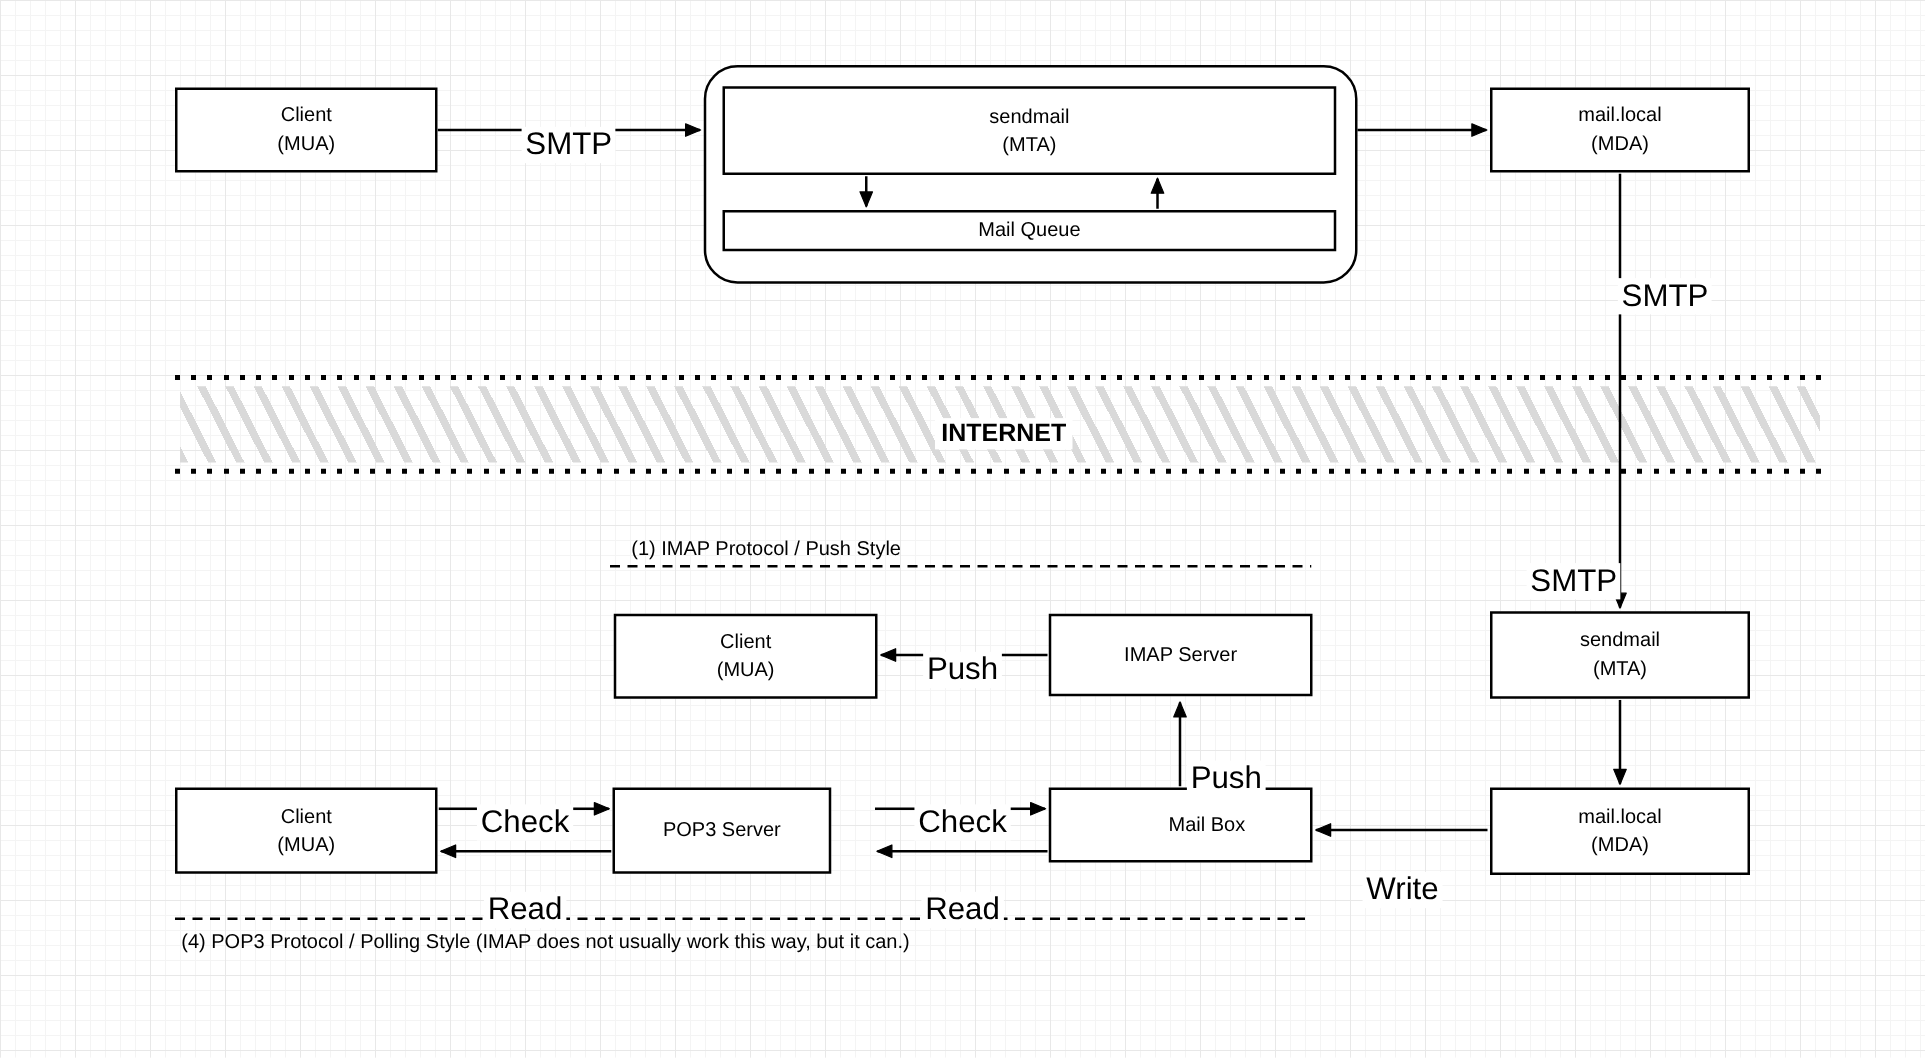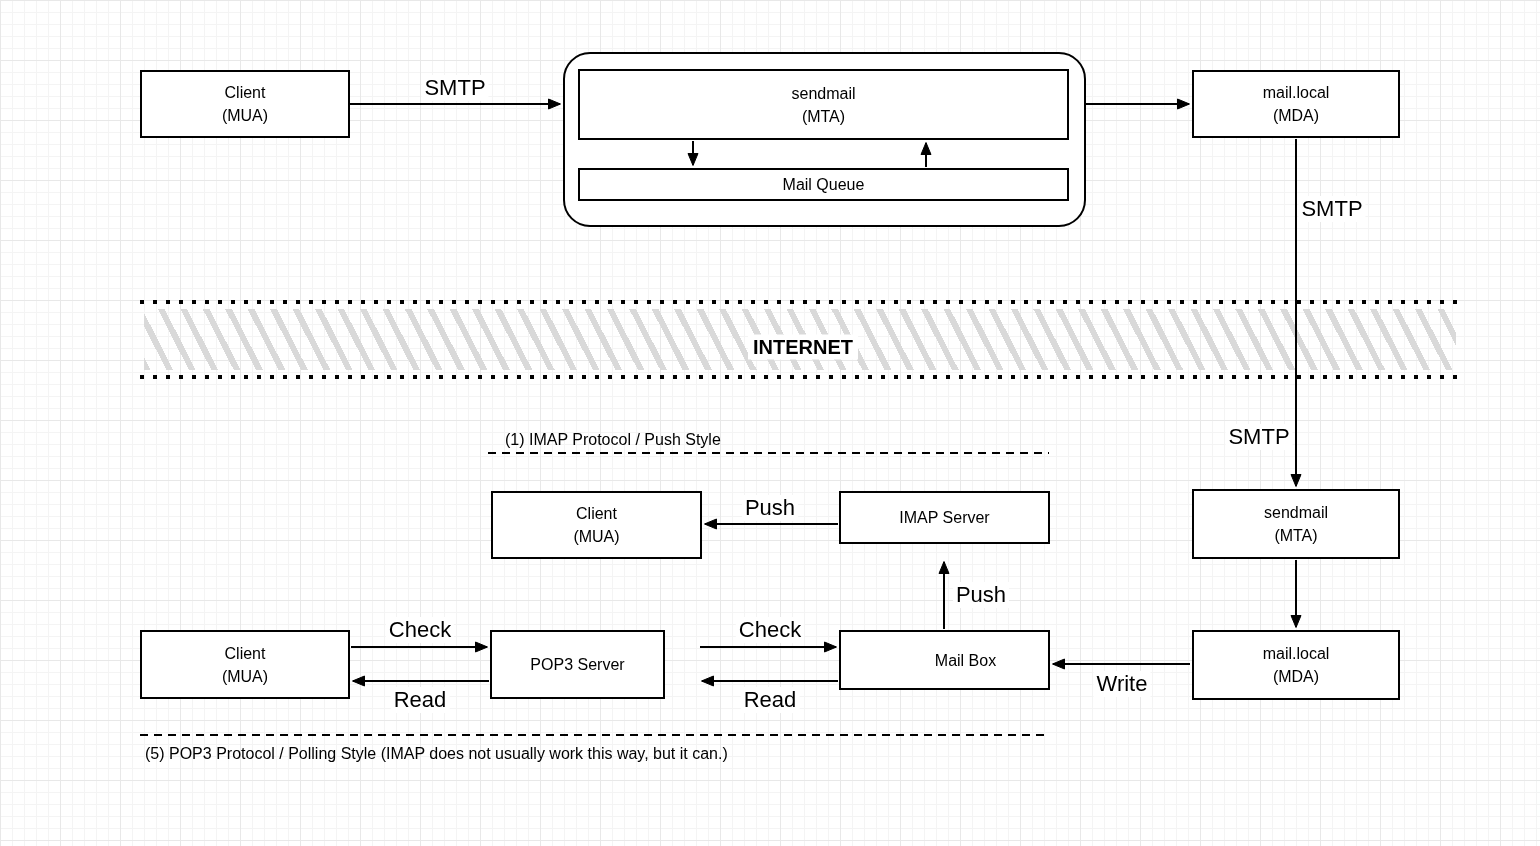--- a/index.html
+++ b/index.html
@@ -56,25 +56,26 @@
     position:absolute;
     transform:translate(-50%,-50%);
     font-weight:bold;font-size:20px;
     background:var(--node-fill);
     padding:1px 5px;
     z-index:2;
   }
   .edge-label{
     position:absolute;
     transform:translate(-50%,-50%);
-    font-size:22px;
+    font-size:25px;
     background:var(--node-fill);
     padding:0 3px;
     white-space:nowrap;
     z-index:4;
+    margin-top:28px;
   }
   .caption{
     position:absolute;
     font-size:16px;
     white-space:nowrap;
     z-index:4;
   }
   svg.overlay{position:absolute;left:0;top:0;z-index:2;}
 </style>
 </head>
@@ -133,21 +134,21 @@
   <div class="node" style="left:1192px;top:70px;width:208px;height:68px;">
     <div>mail.local</div>
     <div>(MDA)</div>
   </div>
 
   <div class="node" style="left:491px;top:491px;width:211px;height:68px;">
     <div>Client</div>
     <div>(MUA)</div>
   </div>
 
-  <div class="node" style="left:839px;top:491px;width:211px;height:53px;">
+  <div class="node" style="left:839px;top:491px;width:211px;height:66px;">
     <div>IMAP Server</div>
   </div>
 
   <div class="node" style="left:1192px;top:489px;width:208px;height:70px;">
     <div>sendmail</div>
     <div>(MTA)</div>
   </div>
 
   <div class="node" style="left:1192px;top:630px;width:208px;height:70px;">
     <div>mail.local</div>
@@ -172,15 +173,15 @@
   <div class="edge-label" style="left:1259px;top:437px;">SMTP</div>
   <div class="edge-label" style="left:770px;top:508px;">Push</div>
   <div class="edge-label" style="left:981px;top:595px;">Push</div>
   <div class="edge-label" style="left:420px;top:630px;">Check</div>
   <div class="edge-label" style="left:420px;top:700px;">Read</div>
   <div class="edge-label" style="left:770px;top:630px;">Check</div>
   <div class="edge-label" style="left:770px;top:700px;">Read</div>
   <div class="edge-label" style="left:1122px;top:684px;">Write</div>
 
   <div class="caption" style="left:489px;top:431px;margin-left:16px;">(1) IMAP Protocol / Push Style</div>
-  <div class="caption" style="left:145px;top:745px;">(5) POP3 Protocol / Polling Style (IMAP does not usually work this way, but it can.)</div>
+  <div class="caption" style="left:145px;top:745px;">(4) POP3 Protocol / Polling Style (IMAP does not usually work this way, but it can.)</div>
 
 </div>
 
 </body></html>

